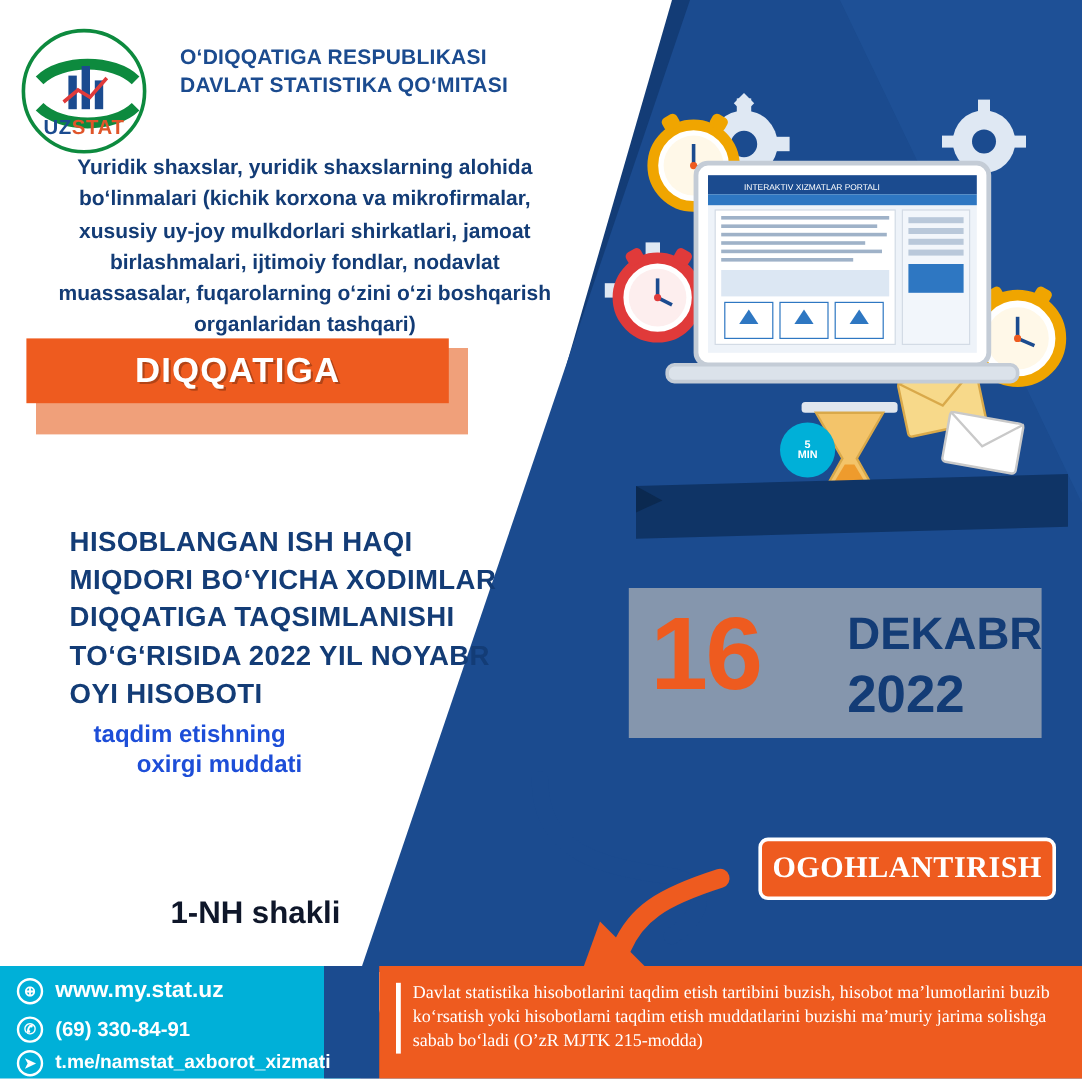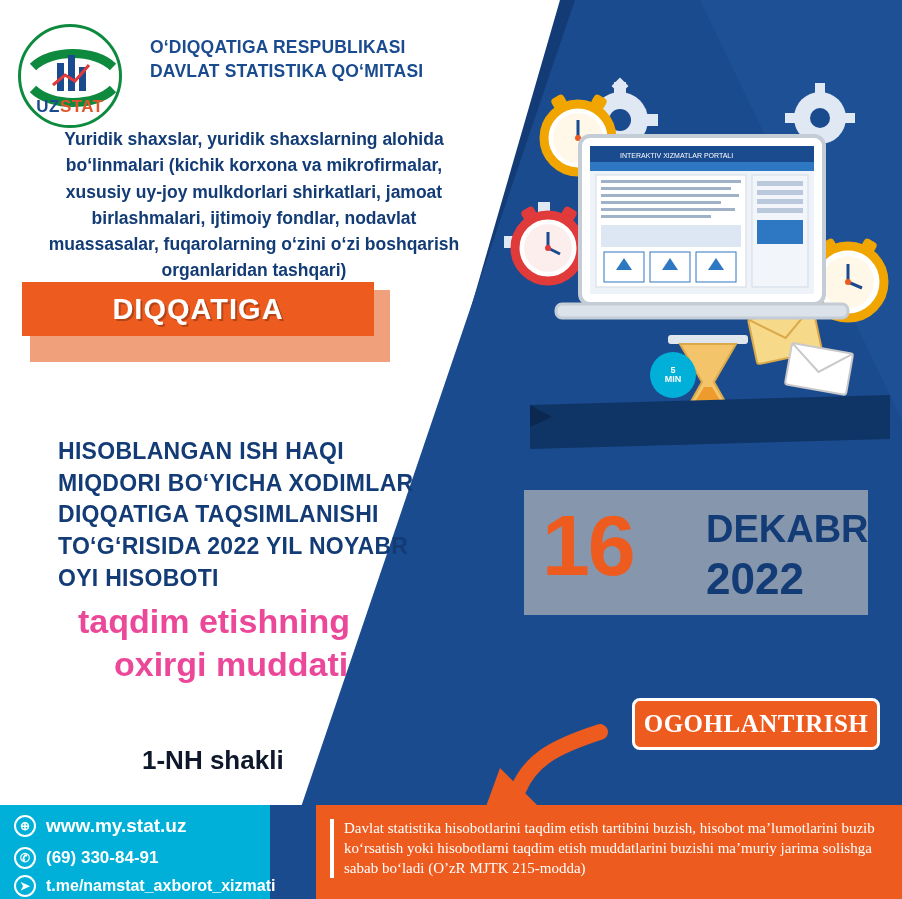--- a/index.html
+++ b/index.html
@@ -149,22 +149,22 @@
     line-height: 1.38;
     letter-spacing: .3px;
     margin-top: 36px;
   }
 
   .deadline-text {
     position: absolute;
     left: 78px;
     top: 600px;
     width: 330px;
-    color: #ec4899;
-    font-size: 34px;
+    color: #1d4ed8;
+    font-size: 20px;
     font-weight: bold;
     line-height: 1.25;
   }
   .deadline-text .l2 { display:block; margin-left: 36px; }
 
   .form-code {
     position: absolute;
     left: 142px;
     top: 745px;
     color: #0f172a;

